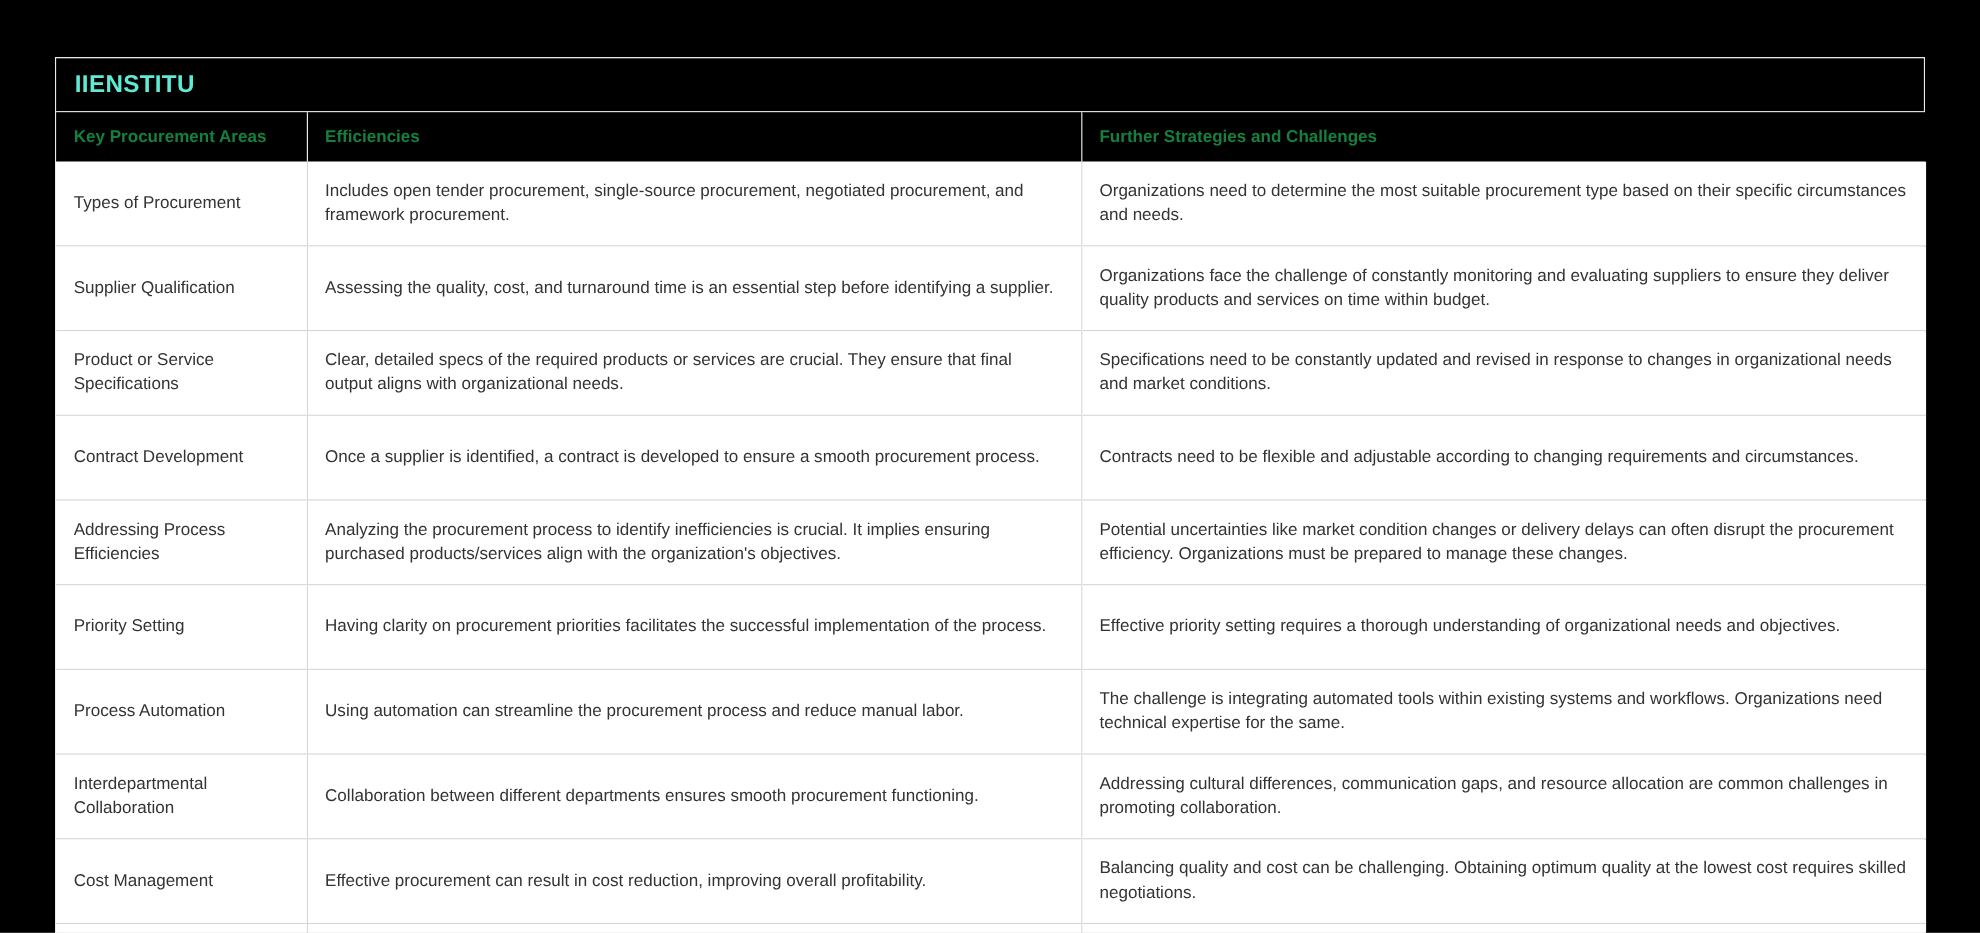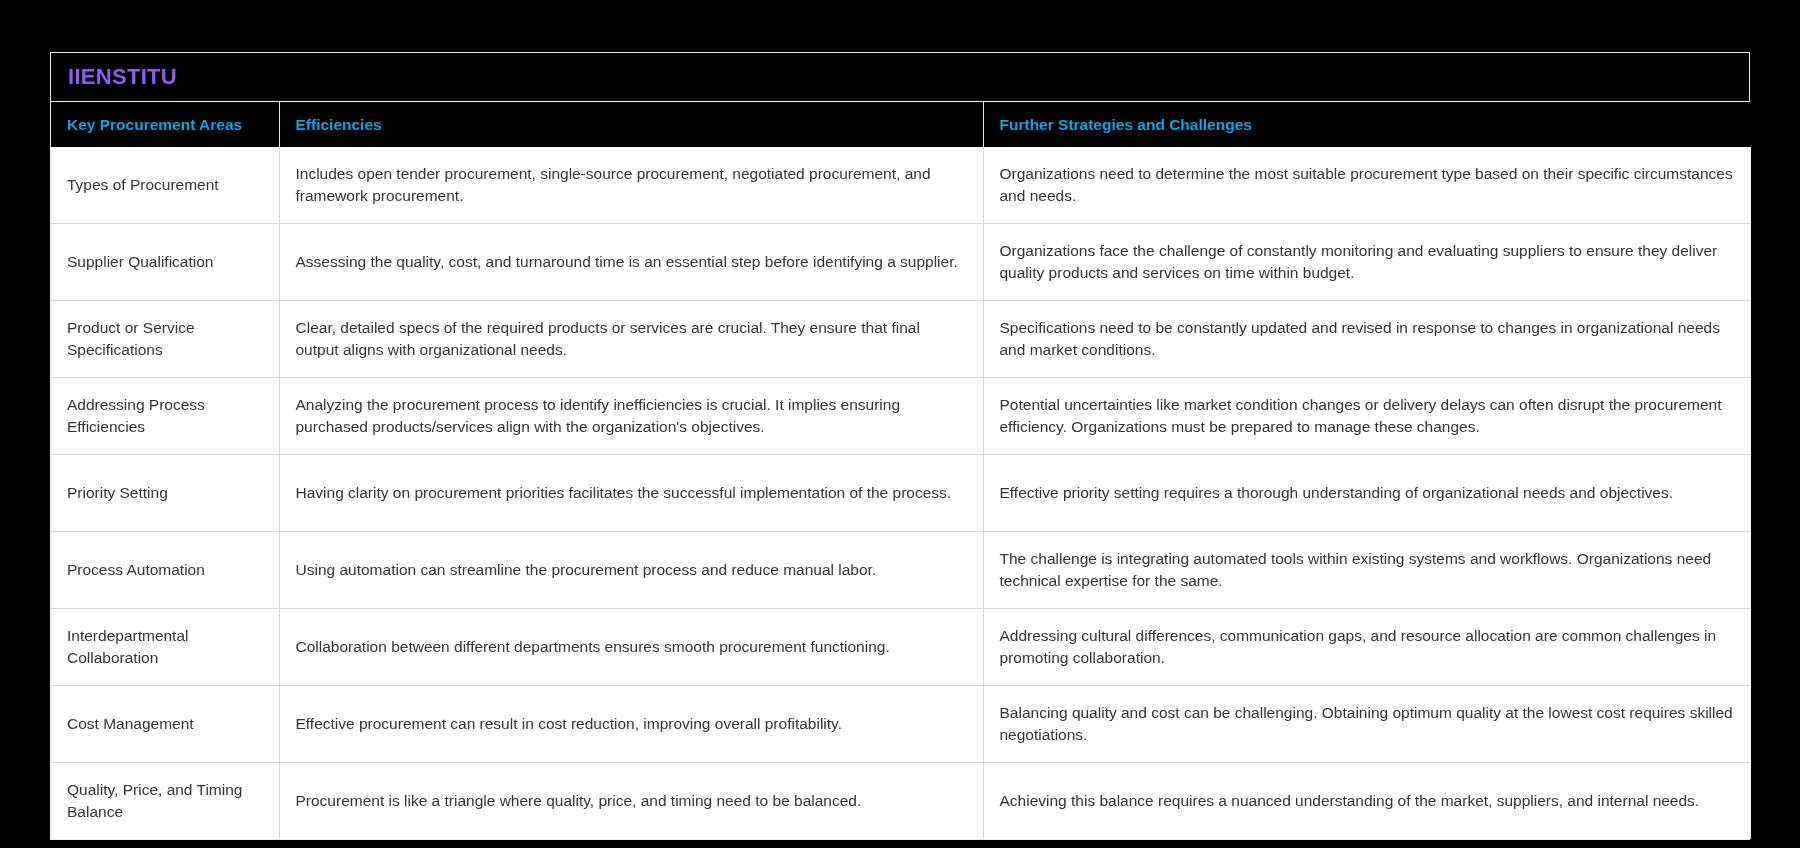--- a/index.html
+++ b/index.html
@@ -18,40 +18,40 @@
     position: absolute;
     left: 50px;
     top: 52px;
     width: 1700px;
     box-sizing: border-box;
     border: 1px solid #ececec;
     background: #ffffff;
   }
   .card-title {
     background: #000000;
-    color: #8b5cf6;
+    color: #5eead4;
     font-size: 22px;
     font-weight: 700;
     letter-spacing: 0.3px;
     height: 48px;
     line-height: 48px;
     padding: 0 17px;
     border-bottom: 1px solid #f2f2f2;
   }
   table.proc-table {
     width: 100%;
     border-collapse: collapse;
     table-layout: fixed;
   }
   .proc-table col.c1 { width: 228px; }
   .proc-table col.c2 { width: 704px; }
   .proc-table col.c3 { width: 768px; }
   .proc-table thead th {
     background: #000000;
-    color: #0ea5e9;
+    color: #15803d;
     font-size: 15.5px;
     font-weight: 700;
     text-align: left;
     height: 45px;
     padding: 0 16px;
     border-right: 1px solid #e8e8e8;
     vertical-align: middle;
   }
   .proc-table thead th:last-child { border-right: none; margin-left: 44px; }
   .proc-table tbody td {
@@ -100,20 +100,25 @@
     <td>Assessing the quality, cost, and turnaround time is an essential step before identifying a supplier.</td>
     <td>Organizations face the challenge of constantly monitoring and evaluating suppliers to ensure they deliver quality products and services on time within budget.</td>
   </tr>
 
   <tr>
     <td>Product or Service Specifications</td>
     <td>Clear, detailed specs of the required products or services are crucial. They ensure that final output aligns with organizational needs.</td>
     <td>Specifications need to be constantly updated and revised in response to changes in organizational needs and market conditions.</td>
   </tr>
 
+  <tr>
+    <td>Contract Development</td>
+    <td>Once a supplier is identified, a contract is developed to ensure a smooth procurement process.</td>
+    <td>Contracts need to be flexible and adjustable according to changing requirements and circumstances.</td>
+  </tr>
 
   <tr>
     <td>Addressing Process Efficiencies</td>
     <td>Analyzing the procurement process to identify inefficiencies is crucial. It implies ensuring purchased products/services align with the organization's objectives.</td>
     <td>Potential uncertainties like market condition changes or delivery delays can often disrupt the procurement efficiency. Organizations must be prepared to manage these changes.</td>
   </tr>
 
   <tr>
     <td>Priority Setting</td>
     <td>Having clarity on procurement priorities facilitates the successful implementation of the process.</td>

